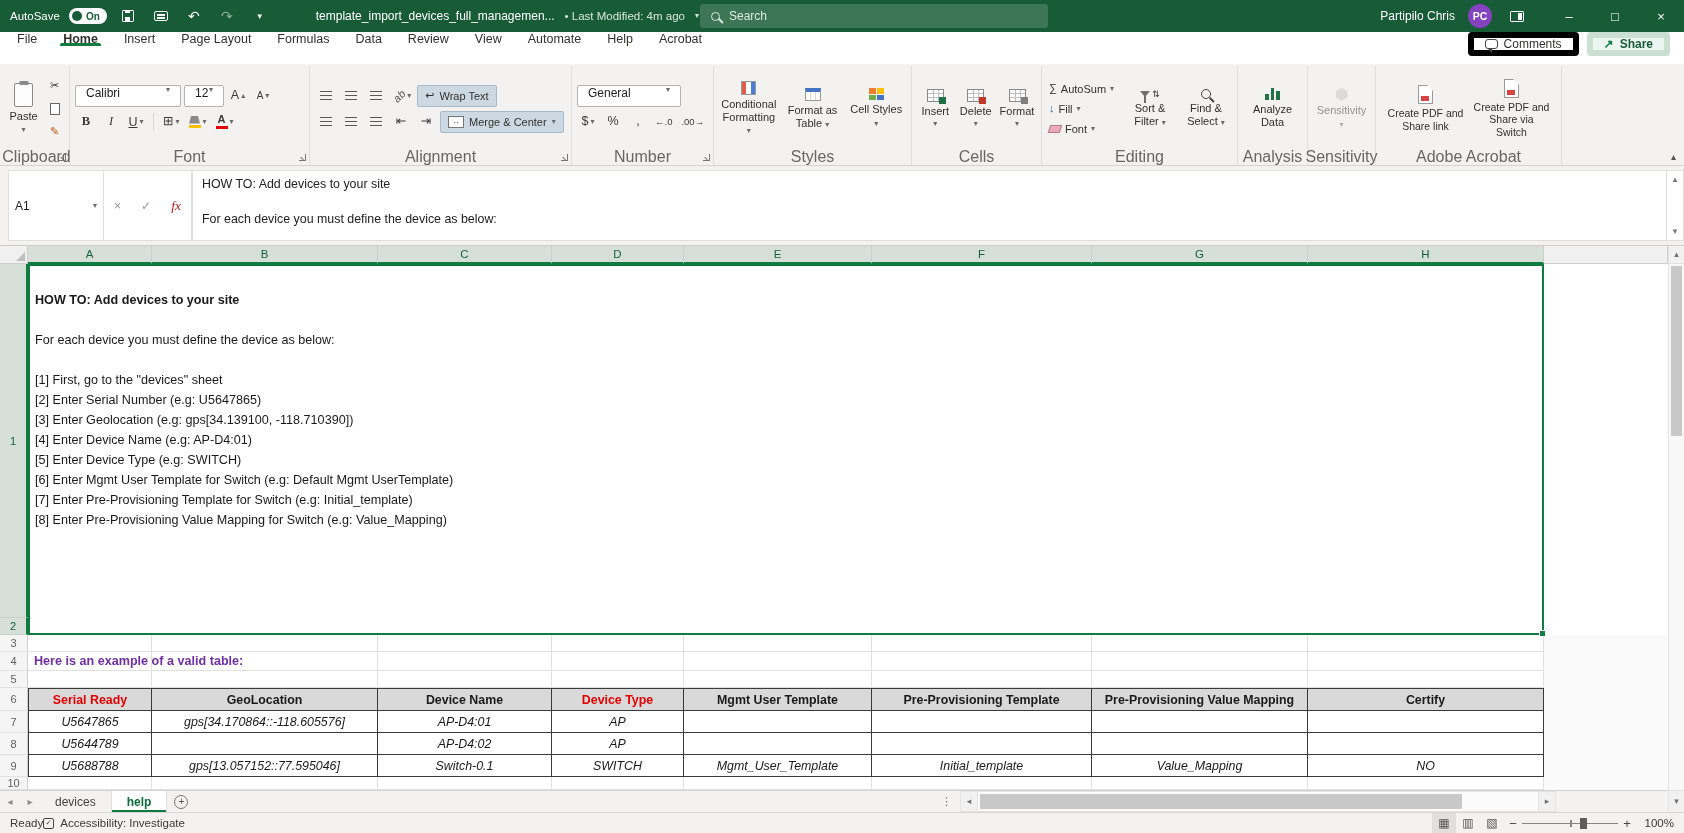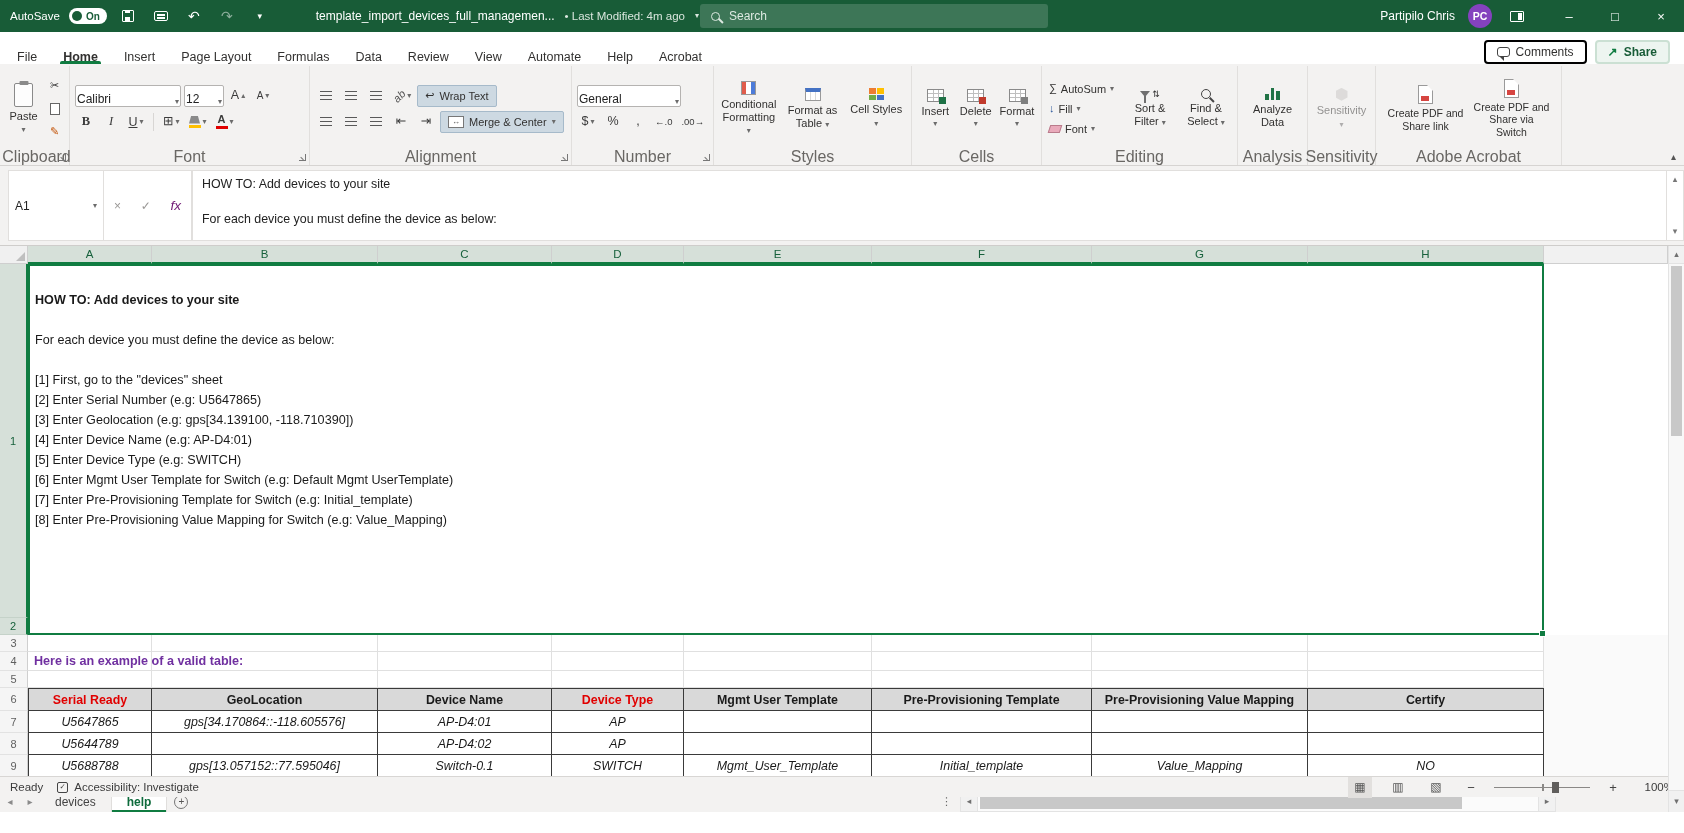--- a/index.html
+++ b/index.html
@@ -27,27 +27,27 @@
   .i-mag { display:inline-block; width:9px; height:9px; border:1.5px solid currentColor; border-radius:50%; position:relative; }
   .i-mag::after { content:""; position:absolute; width:6px; height:1.5px; background:currentColor; right:-5px; bottom:-2px; transform:rotate(45deg); }
   .tb-right { margin-left:auto; display:flex; align-items:center; gap:13px; height:100%; }
   .avatar { width:24px; height:24px; border-radius:50%; background:#8442BE; color:#fff; font-size:10.5px; font-weight:700; display:flex; align-items:center; justify-content:center; }
   .i-panel { width:14px; height:11px; border:1.5px solid #fff; border-radius:1px; position:relative; }
   .i-panel::after { content:""; position:absolute; top:1px; bottom:1px; right:1px; width:4px; background:#fff; }
   .winbtns { display:flex; height:100%; margin-left:4px; }
   .wbtn { width:46px; height:32px; display:flex; align-items:center; justify-content:center; color:#fff; font-size:13px; }
 
   
-  .menubar { position:absolute; top:32px; left:0; width:100%; height:32px; background:#FFFFFF; display:flex; align-items:flex-end; padding-left:4px; }
+  .menubar { position:absolute; top:32px; left:0; width:100%; height:32px; background:#FFFFFF; display:flex; align-items:flex-start; padding-left:4px; }
   .mtabs { display:flex; }
   .mtab { display:flex; align-items:center; padding:0 13px; font-size:12.5px; color:#323130; position:relative; }
   .mtab.active { font-weight:700; }
   .mtab.active::after { content:""; position:absolute; left:10px; right:10px; bottom:0; height:3px; background:#107C41; border-radius:2px 2px 0 0; }
   .mright { margin-left:auto; display:flex; align-items:center; gap:8px; padding-right:14px; }
-  .pill-btn { display:flex; align-items:center; gap:6px; height:24px; padding:0 11px; border:2px solid #000000; border-radius:4px; background:#fff; font-size:12px; color:#323130; }
+  .pill-btn { display:flex; align-items:center; gap:6px; height:24px; padding:0 11px; border:6px solid #000000; border-radius:4px; background:#fff; font-size:12px; color:#323130; }
   .pill-btn.share { background:#EDF5F0; border-color:#CBE0D3; color:#185C37; font-weight:700; }
   .i-speech { position:relative; width:13px; height:10px; border:1.5px solid #444; border-radius:3px; }
   .i-speech::after { content:""; position:absolute; left:2px; bottom:-5px; border-left:4px solid transparent; border-top:4px solid #444; }
   .green { color:#107C41; }
 
   
   .ribbon { position:absolute; top:64px; left:0; width:100%; height:102px; background:#F3F2F1; border-bottom:1px solid #D6D4D2; display:flex; align-items:stretch; padding:2px 0 0 4px; }
   .rgroup { position:relative; display:flex; flex-direction:column; border-right:1px solid #E1DFDD; padding:3px 5px 0; flex:0 0 auto; }
   .rc { flex:1; display:flex; align-items:center; justify-content:center; gap:4px; }
   .rc.col { flex-direction:column; align-items:stretch; justify-content:center; gap:4px; }
@@ -55,21 +55,21 @@
   .rlabel { height:17px; font-size:16px; color:#696764; display:flex; align-items:flex-start; justify-content:center; padding-bottom:2px; }
   .launcher { position:absolute; right:3px; bottom:4px; width:7px; height:7px; border-right:1.2px solid #777; border-bottom:1.2px solid #777; }
   .launcher::after { content:""; position:absolute; right:1px; bottom:1px; width:4px; height:1.2px; background:#777; transform:rotate(45deg); }
   .big { display:flex; flex-direction:column; align-items:center; gap:3px; font-size:11px; color:#323130; line-height:1.15; text-align:center; padding:3px 2px; border-radius:3px; }
   .big .lbl { white-space:normal; }
   .w38{width:38px;} .w52{width:52px;} .w56{width:56px;} .w58{width:58px;} .w60{width:60px;} .w82{width:82px;}
   .sm { height:22px; min-width:22px; display:flex; align-items:center; justify-content:center; gap:2px; font-size:12.5px; color:#3b3b3b; border-radius:2px; padding:0 3px; }
   .med { height:19px; display:flex; align-items:center; gap:4px; font-size:11px; color:#323130; padding:0 2px; }
   .toggle { display:flex; align-items:center; gap:5px; height:22px; padding:0 7px; font-size:11px; color:#323130; border-radius:2px; }
   .toggle.on { background:#CDD9E2; border:1px solid #A6BACA; }
-  .combo { background:#fff; border:1px solid #B5B3B1; border-radius:2px; height:22px; display:flex; align-items:flex-end; justify-content:space-between; padding:0 1px; font-size:12px; color:#222; }
+  .combo { background:#fff; border:1px solid #B5B3B1; border-radius:2px; height:22px; display:flex; align-items:flex-start; justify-content:space-between; padding:0 10px; font-size:12px; color:#222; }
   .vsep { width:1px; height:18px; background:#D8D6D4; margin:0 3px; }
   .chev { font-size:8px; color:#6b6b6b; }
   .dim { opacity:.5; }
   .b{font-weight:700;font-family:"Liberation Serif",serif;} .i{font-style:italic;font-family:"Liberation Serif",serif;} .uu{text-decoration:underline;}
   .fp { color:#C55A11; }
   .blue { color:#2B579A; }
   .i-clip { position:relative; width:19px; height:24px; background:#FDFDFD; border:1.5px solid #8A8A8A; border-radius:2px; }
   .i-clip::before { content:""; position:absolute; top:-3px; left:50%; transform:translateX(-50%); width:9px; height:4px; background:#8A8A8A; border-radius:1px; }
   .i-copy { position:relative; width:10px; height:12px; border:1px solid #666; background:#fff; }
   .i-copy::before { content:""; position:absolute; left:2px; top:-4px; width:10px; height:12px; border:1px solid #666; background:#fff; z-index:-1; }
@@ -95,21 +95,21 @@
   .i-sens { width:12px; height:13px; background:#C8C6C4; clip-path:polygon(50% 0,100% 25%,100% 75%,50% 100%,0 75%,0 25%); }
   .i-page { position:relative; width:15px; height:19px; background:#fff; border:1px solid #9a9a9a; }
   .i-page::before { content:""; position:absolute; top:-1px; right:-1px; border-style:solid; border-width:0 6px 6px 0; border-color:#F3F2F1 #F3F2F1 transparent transparent; }
   .i-page::after { content:""; position:absolute; left:2px; bottom:2px; width:8px; height:5px; background:#D64541; }
   .ribcollapse { position:absolute; right:8px; bottom:3px; color:#555; font-size:10px; }
 
   
   .formulabar { position:absolute; top:166px; left:0; width:100%; height:80px; background:#F3F2F1; border-bottom:1px solid #CFCDCB; display:flex; align-items:stretch; padding:4px 0 4px 8px; }
   .namebox { width:96px; background:#fff; border:1px solid #E1DFDD; display:flex; align-items:center; justify-content:space-between; padding:0 6px; font-size:12px; color:#222; }
   .fbtns { width:88px; background:#fff; border:1px solid #E1DFDD; border-left:none; display:flex; align-items:center; justify-content:space-around; color:#9a9896; font-size:12px; }
-  .fx { font-family:Liberation Sans, sans-serif; font-style:italic; color:#701a75; font-size:13.5px; }
+  .fx { font-family:Liberation Serif, serif; font-style:italic; color:#b91c1c; font-size:13.5px; }
   .fcontent { flex:1; background:#fff; border:1px solid #E1DFDD; padding:6px 9px; font-size:12.4px; color:#222; overflow:hidden; line-height:14px; }
   .fline1 { margin-bottom:21px; }
   .fscroll { width:17px; background:#fff; border:1px solid #E1DFDD; border-left:none; display:flex; flex-direction:column; align-items:center; justify-content:space-between; padding:4px 0; color:#777; font-size:9px; }
 
   
   .sheet { position:absolute; top:246px; left:0; width:1684px; height:544px; }
   .colheads { position:absolute; top:0; left:0; right:16px; height:18px; display:flex; font-size:11.5px; color:#5f5f5f; }
   .corner { width:28px; border-right:1px solid #CFCFCF; border-bottom:1px solid #CFCFCF; background:#F0F0F0; position:relative; flex:0 0 auto; }
   .corner .tri { position:absolute; right:2px; bottom:2px; width:0; height:0; border-left:9px solid transparent; border-bottom:9px solid #BFBFBF; }
   .ch { display:flex; align-items:center; justify-content:center; border-right:1px solid #CFCFCF; border-bottom:1px solid #CFCFCF; background:#F5F5F5; flex:0 0 auto; }
@@ -149,21 +149,21 @@
   .addsheet { width:28px; display:flex; align-items:center; justify-content:center; }
   .plus-circle { width:14px; height:14px; border:1px solid #767676; border-radius:50%; display:flex; align-items:center; justify-content:center; font-size:10px; color:#555; }
   .dots { margin-left:auto; display:flex; align-items:center; color:#666; padding:0 8px; font-size:11px; }
   .hscroll { width:596px; display:flex; align-items:stretch; }
   .hs-a { width:18px; display:flex; align-items:center; justify-content:center; color:#707070; font-size:9px; background:#F1F1F1; border:1px solid #E3E3E3; }
   .hs-track { flex:1; position:relative; background:#FBFBFB; border-top:1px solid #E3E3E3; border-bottom:1px solid #E3E3E3; }
   .hs-thumb { position:absolute; top:2px; bottom:2px; left:2px; width:86%; background:#C8C8C8; }
   .tb-end { width:112px; }
 
   
-  .statusbar { position:absolute; top:776px; left:0; width:100%; height:21px; background:#F3F2F1; border-top:1px solid #D8D6D4; display:flex; align-items:center; padding:0 10px; gap:14px; font-size:11.5px; color:#3b3b3b; }
+  .statusbar { position:absolute; top:812px; left:0; width:100%; height:21px; background:#F3F2F1; border-top:1px solid #D8D6D4; display:flex; align-items:center; padding:0 10px; gap:0; font-size:11.5px; color:#3b3b3b; }
   .sbtn { display:flex; align-items:center; gap:6px; font-size:11.5px; color:#3b3b3b; }
   .i-acc { width:11px; height:11px; border:1.2px solid #444; border-radius:2px; display:flex; align-items:center; justify-content:center; font-size:7.5px; color:#444; }
   .spacer { flex:1; }
   .vbtn { width:24px; height:21px; display:flex; align-items:center; justify-content:center; color:#555; font-size:12px; }
   .vbtn.active { background:#E2E0DE; }
   .zbtn { width:18px; height:21px; display:flex; align-items:center; justify-content:center; color:#444; font-size:13px; }
   .zslider { width:96px; position:relative; height:21px; }
   .ztrack { position:absolute; top:10px; left:0; right:0; height:1.5px; background:#8A8886; }
   .ztick { position:absolute; top:7px; left:50%; width:1.5px; height:7px; background:#8A8886; }
   .zthumb { position:absolute; top:5px; left:58px; width:7px; height:11px; background:#605E5C; }

